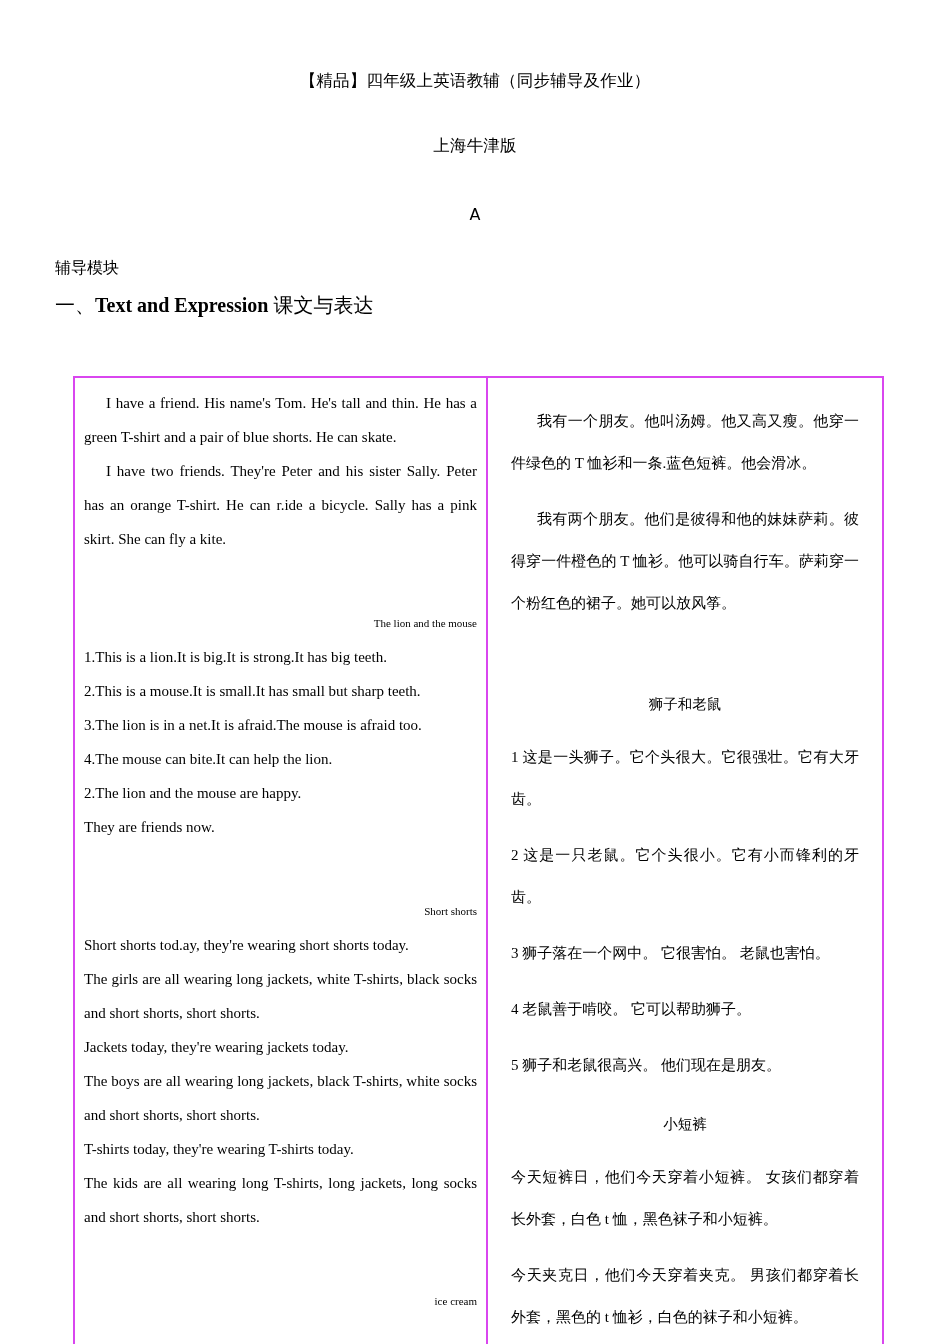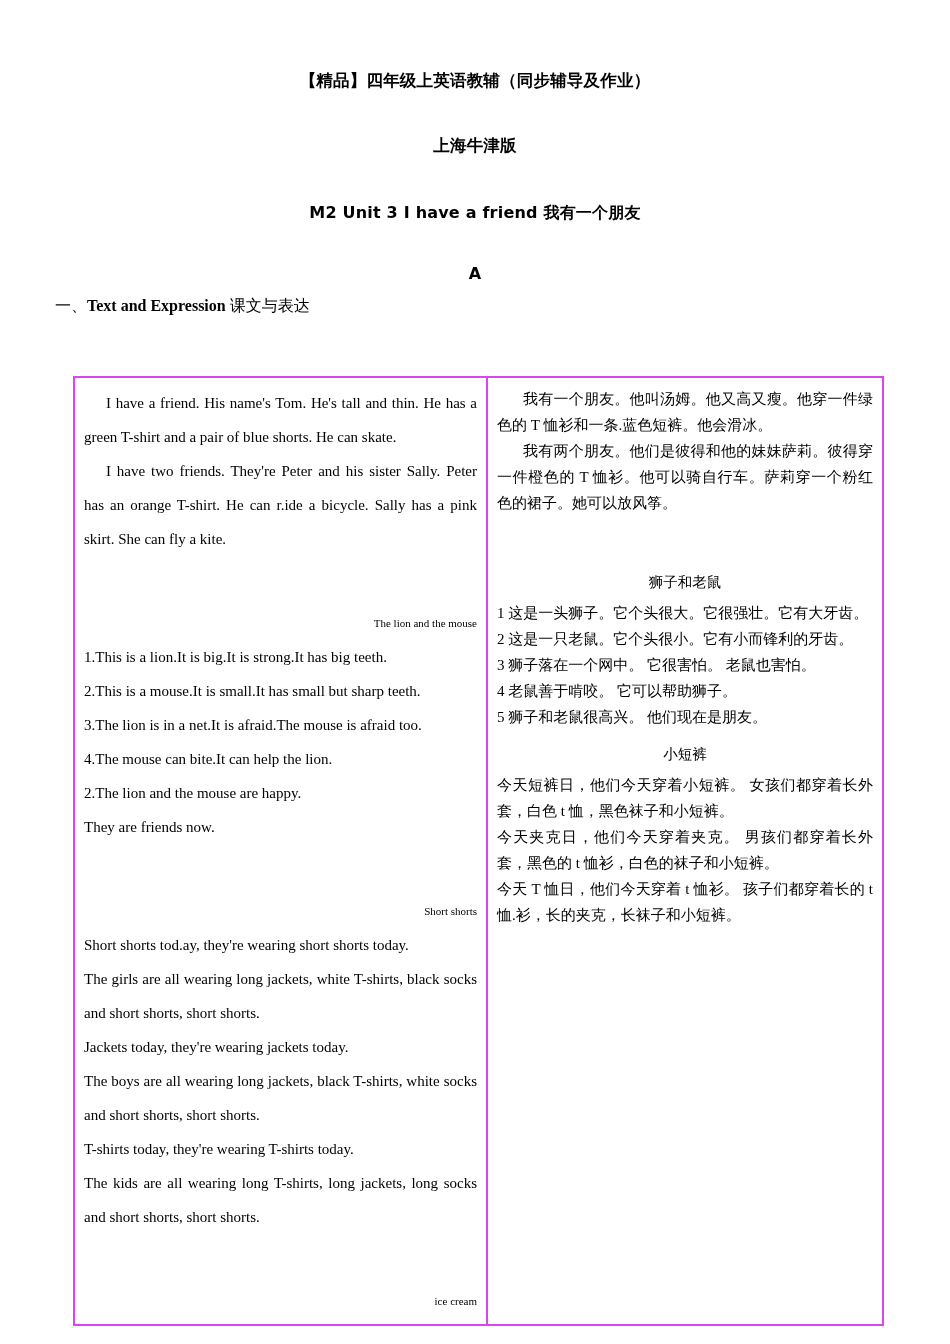--- a/index.html
+++ b/index.html
@@ -20,39 +20,39 @@
     width: 950px;
     height: 1344px;
     box-sizing: border-box;
     padding: 0;
     position: relative;
   }
 
   
   .doc-title {
     font-family: "DejaVu Sans", "Liberation Sans", sans-serif;
-    font-weight: bold;
+    font-weight: normal;
     font-size: 16.5px;
     text-align: center;
     letter-spacing: 0.2px;
   }
   .title-1 { margin: 0; padding-top: 70px; }
   .title-2 { margin: 8px; padding-top: 35px; }
   .title-3 { margin: 0; padding-top: 38px; font-size: 16px; }
   .title-4 { margin: 0; padding-top: 40px; font-size: 16px; }
 
   .section-label {
     font-size: 16px;
     margin: 0;
     padding-top: 34px;
     padding-left: 55px;
     font-family: "Liberation Serif", "DejaVu Serif", serif;
   }
   .section-heading {
-    font-size: 16px;
+    font-size: 20px;
     margin: 0;
     padding-top: 13px;
     padding-left: 55px;
     font-family: "Liberation Serif", "DejaVu Serif", serif;
   }
   .section-heading .cn-pre { font-family: "Liberation Serif", "DejaVu Serif", serif; }
   .section-heading .en-bold {
     font-weight: bold;
     font-family: "Liberation Serif", "DejaVu Serif", serif;
   }
@@ -95,22 +95,22 @@
     font-size: 11px;
     line-height: 34px;
     margin: 0;
     text-align: right;
     font-family: "Liberation Serif", "DejaVu Serif", serif;
   }
 
   
   .cn-p {
     font-size: 15px;
-    line-height: 26px;
-    margin: 0;
+    line-height: 42px;
+    margin: 14px;
     text-align: justify;
     font-family: "Liberation Serif", "DejaVu Serif", serif;
   }
   .cn-p.indent { text-indent: 26px; }
   .cn-center {
     font-size: 14.5px;
     line-height: 34px;
     margin: 0;
     text-align: center;
     font-family: Liberation Mono, monospace;
@@ -122,23 +122,23 @@
 
   .spacer-block { display: block; }
 </style>
 </head>
 <body>
 
 <div class="page">
 
   <h1 class="doc-title title-1">【精品】四年级上英语教辅（同步辅导及作业）</h1>
   <h2 class="doc-title title-2">上海牛津版</h2>
-  <h2 class="doc-title title-3">M2 Unit 3 I have a friend 我有一个朋友</h2>
   <h2 class="doc-title title-4">A</h2>
 
+  <div class="section-label">辅导模块</div>
 
   <div class="section-heading">
     <span class="cn-pre">一、</span><span class="en-bold">Text and Expression</span><span class="cn-pre"> 课文与表达</span>
   </div>
 
   <table class="content-table">
     <tbody>
         <tr>
 
       <td class="cell-left">

